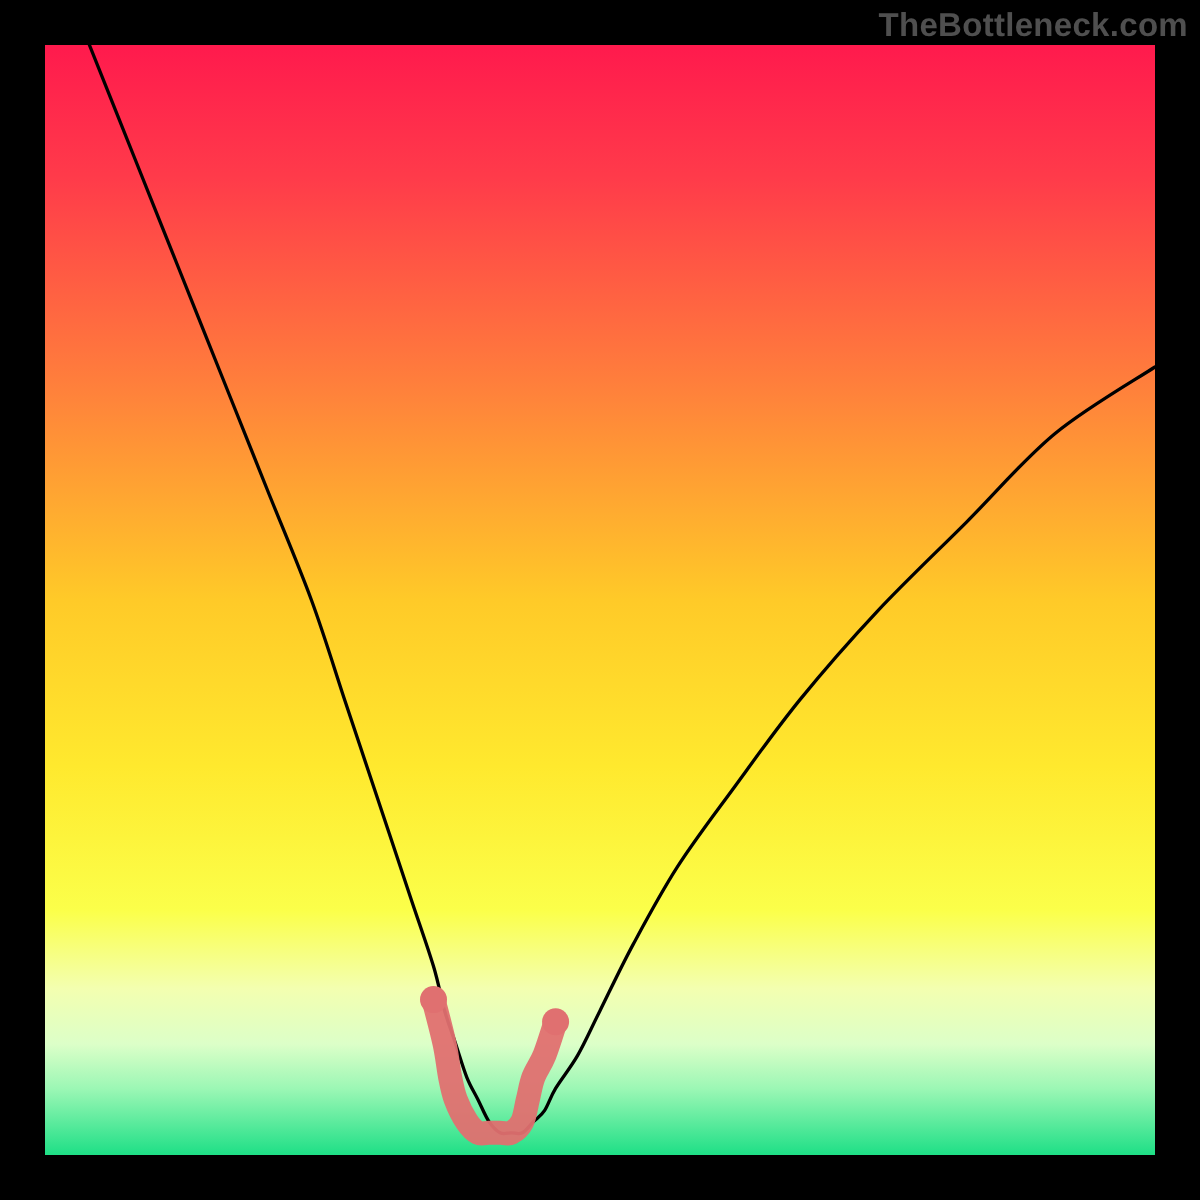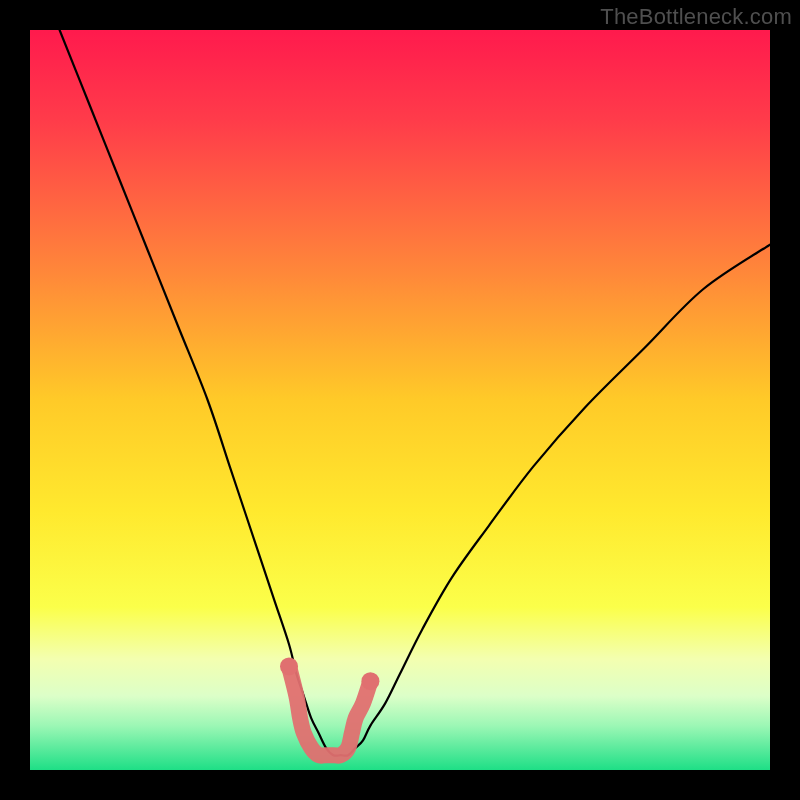--- a/index.html
+++ b/index.html
@@ -24,21 +24,21 @@
     width: 740px;
     height: 740px;
     
   }
   .watermark {
     position: absolute;
     top: 4px;
     right: 8px;
     color: #4f4f4f;
     font-size: 22px;
-    font-weight: 400;
+    font-weight: 700;
     letter-spacing: 0.2px;
     user-select: none;
   }
   svg {
     display: block;
   }
 </style>
 </head>
 <body>
 

